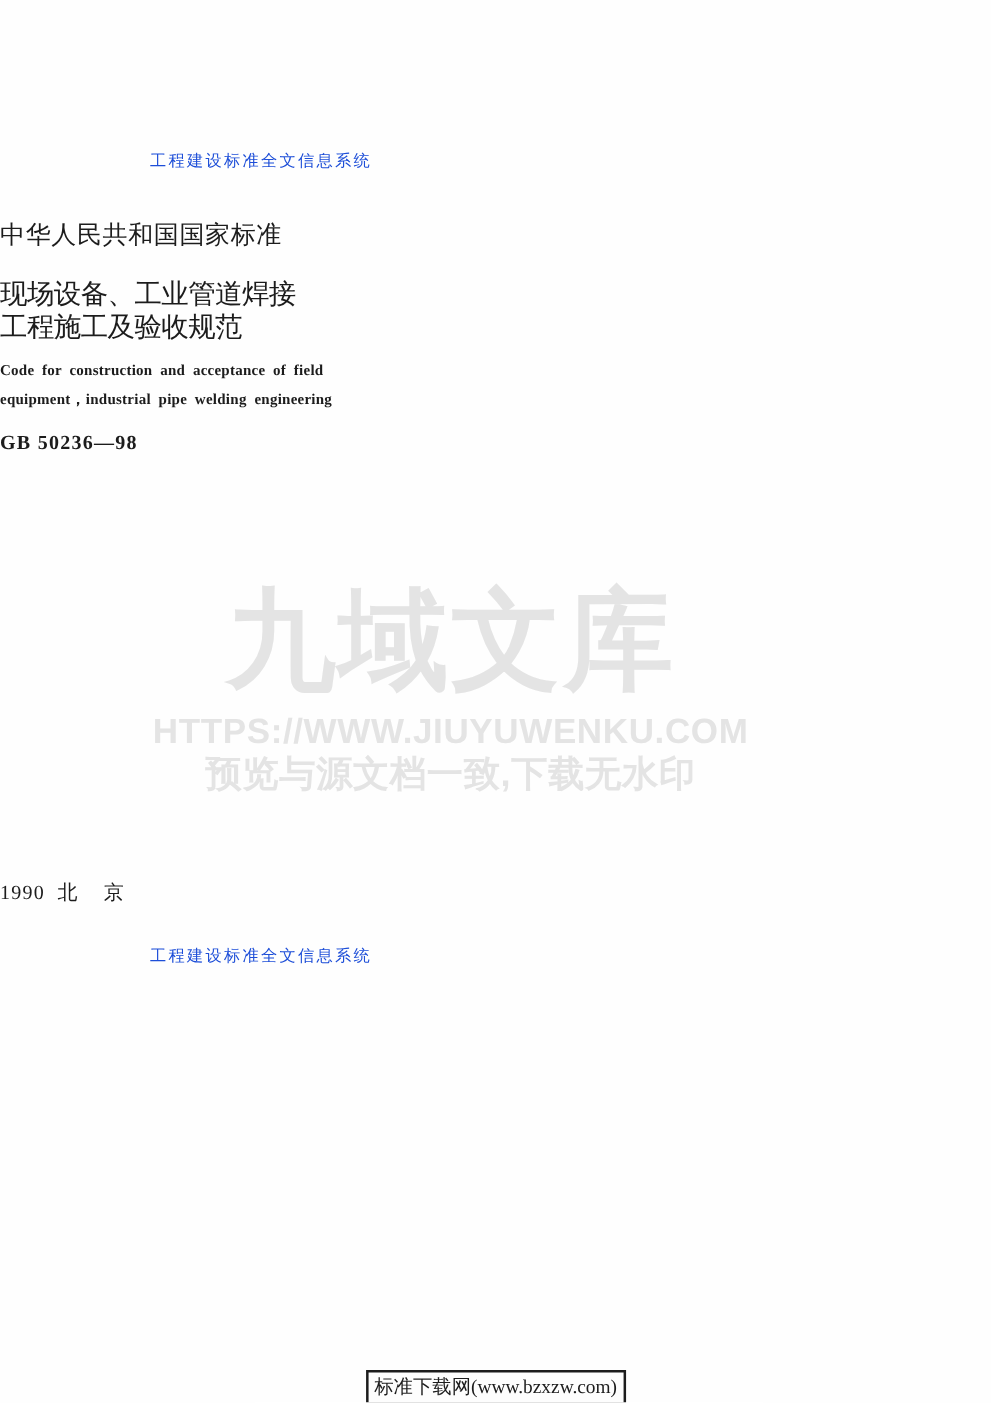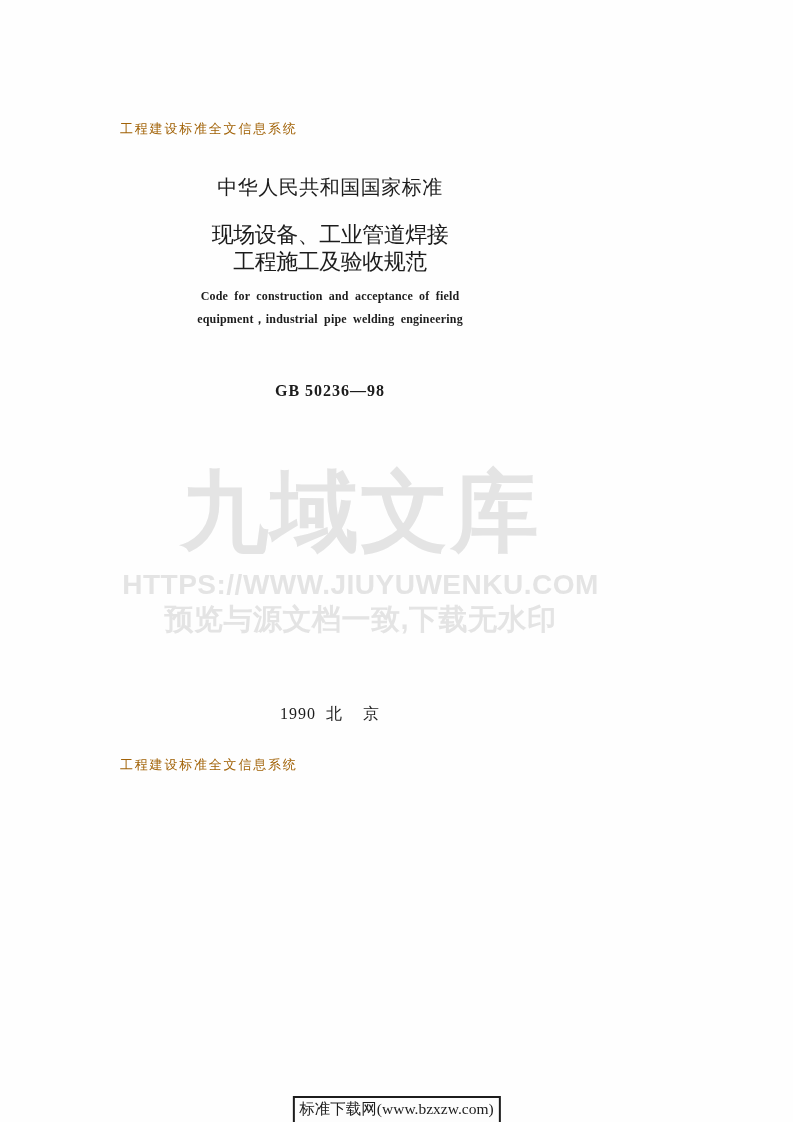--- a/index.html
+++ b/index.html
@@ -12,32 +12,31 @@
     overflow: hidden;
     font-family: "Liberation Serif", "DejaVu Serif", serif;
     color: #1c1c1c;
   }
   
   .sys-label {
     position: absolute;
     left: 120px;
     font-size: 13px;
     letter-spacing: 1.8px;
-    color: #a16207;
+    color: #1d4ed8;
     font-family: "Liberation Serif", "DejaVu Serif", serif;
   }
   .sys-label.top { top: 120px; }
   .sys-label.bottom { top: 756px; }
 
   
   .col {
     position: absolute;
     left: 0;
     width: 660px;
-    text-align: center;
   }
   .kicker {
     top: 174px;
     font-size: 20px;
     letter-spacing: 0.5px;
   }
   .title-l1 {
     top: 220px;
     font-size: 22px;
     font-weight: 500;
@@ -55,21 +54,20 @@
     word-spacing: 3px;
     letter-spacing: 0.2px;
   }
   .eng-l1 { top: 289px; }
   .eng-l2 { top: 311px; }
   .code {
     top: 346px;
     font-size: 16px;
     font-weight: bold;
     letter-spacing: 1px;
-    margin-top: 36px;
   }
   .meta {
     position: absolute;
     left: 217px;
     top: 380px;
     font-size: 13.5px;
     line-height: 22px;
     white-space: pre;
   }
   

